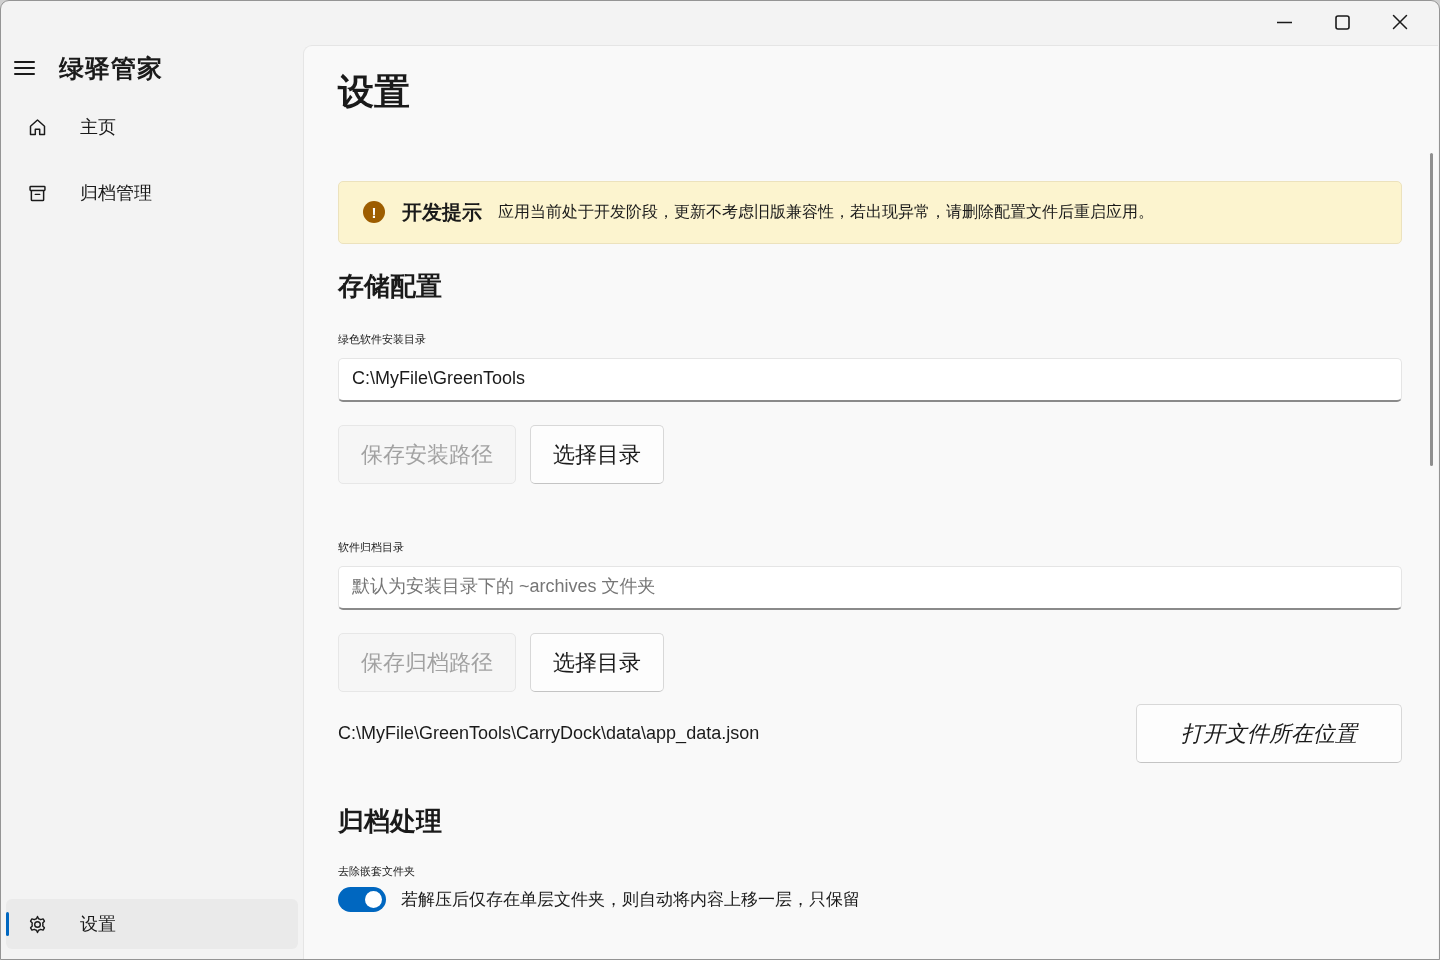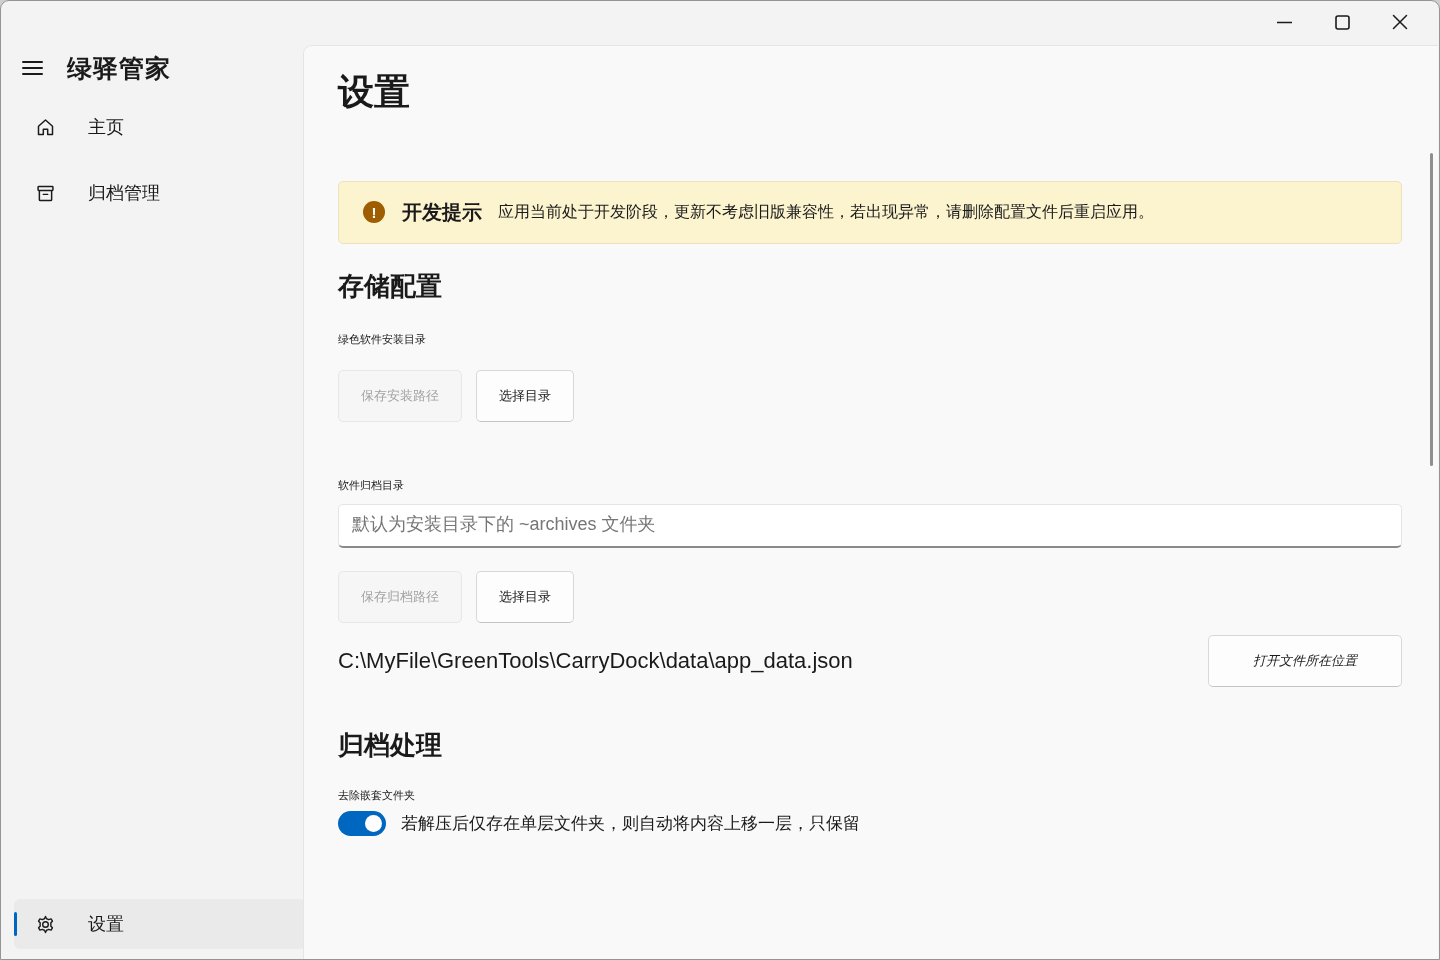--- a/index.html
+++ b/index.html
@@ -22,21 +22,21 @@
     position: absolute; top: 0; right: 10px; height: 42px;
     display: flex; align-items: center; z-index: 30;
   }
   .caption-btn {
     width: 58px; height: 42px;
     display: flex; align-items: center; justify-content: center;
     background: transparent; border: none; cursor: default;
   }
   
   .sidebar {
-    position: absolute; left: 8px; top: 0; bottom: 0; width: 302px; text-align: center;
+    position: absolute; left: 0; top: 0; bottom: 0; width: 302px; text-align: center;
   }
   .sidebar-header {
     display: flex; align-items: center;
     padding: 50px 0 0 12px;
   }
   .hamburger {
     width: 40px; height: 34px; border: none; background: transparent;
     display: flex; flex-direction: column; justify-content: center; gap: 4px;
     padding-left: 1px; border-radius: 5px;
   }
@@ -97,39 +97,39 @@
     border-radius: 5px;
     padding: 0 13px 2px 13px;
     font-size: 18px;
     font-family: "Liberation Sans", "DejaVu Sans", sans-serif;
     color: #1a1a1a;
     outline: none;
   }
   .textbox::placeholder { color: #767676; opacity: 1; }
   .btn-row { margin-top: 23px; display: flex; gap: 14px; }
   .btn {
-    height: 52px; padding: 0 22px;
+    height: 59px; padding: 0 22px;
     background: #fdfdfd;
     border: 1px solid #d8d8d8;
     border-bottom-color: #c4c4c4;
     border-radius: 5px;
-    font-size: 13px; color: #1a1a1a;
+    font-size: 22px; color: #1a1a1a;
     font-family: "Liberation Sans", "DejaVu Sans", sans-serif;
   }
   .btn:disabled {
     background: #f6f6f6;
     border-color: #e7e7e7;
     color: #a2a2a2;
   }
   .label-gap { margin-top: 56px; font-family: Liberation Serif, serif; }
   .path-row {
     margin-top: 12px;
     display: flex; align-items: center; justify-content: space-between;
   }
-  .path-text { font-size: 22px; color: #1a1a1a; }
+  .path-text { font-size: 18px; color: #1a1a1a; }
   .btn-wide { padding: 0 44px; font-style: italic; }
   .section-gap { margin-top: 42px; }
   .toggle-row { margin-top: 8px; display: flex; align-items: flex-start; gap: 15px; }
   .toggle {
     position: relative; width: 48px; height: 25px; flex: 0 0 auto;
     border-radius: 13px; background: #0067c0; border: none;
   }
   .toggle .knob {
     position: absolute; right: 4px; top: 4px;
     width: 17px; height: 17px; border-radius: 50%; background: #ffffff;
@@ -211,20 +211,21 @@
 
       <div class="banner">
         <div class="banner-icon">!</div>
         <span class="banner-title">开发提示</span>
         <span class="banner-msg">应用当前处于开发阶段，更新不考虑旧版兼容性，若出现异常，请删除配置文件后重启应用。</span>
       </div>
 
       <h2 class="section-title">存储配置</h2>
 
       <div class="field-label">绿色软件安装目录</div>
+      <input class="textbox" type="text" value="C:\MyFile\GreenTools" style="">
       <div class="btn-row">
         <button class="btn" disabled="">保存安装路径</button>
         <button class="btn">选择目录</button>
       </div>
 
       <div class="field-label label-gap">软件归档目录</div>
       <input class="textbox" type="text" placeholder="默认为安装目录下的 ~archives 文件夹" style="">
       <div class="btn-row">
         <button class="btn" disabled="">保存归档路径</button>
         <button class="btn">选择目录</button>

